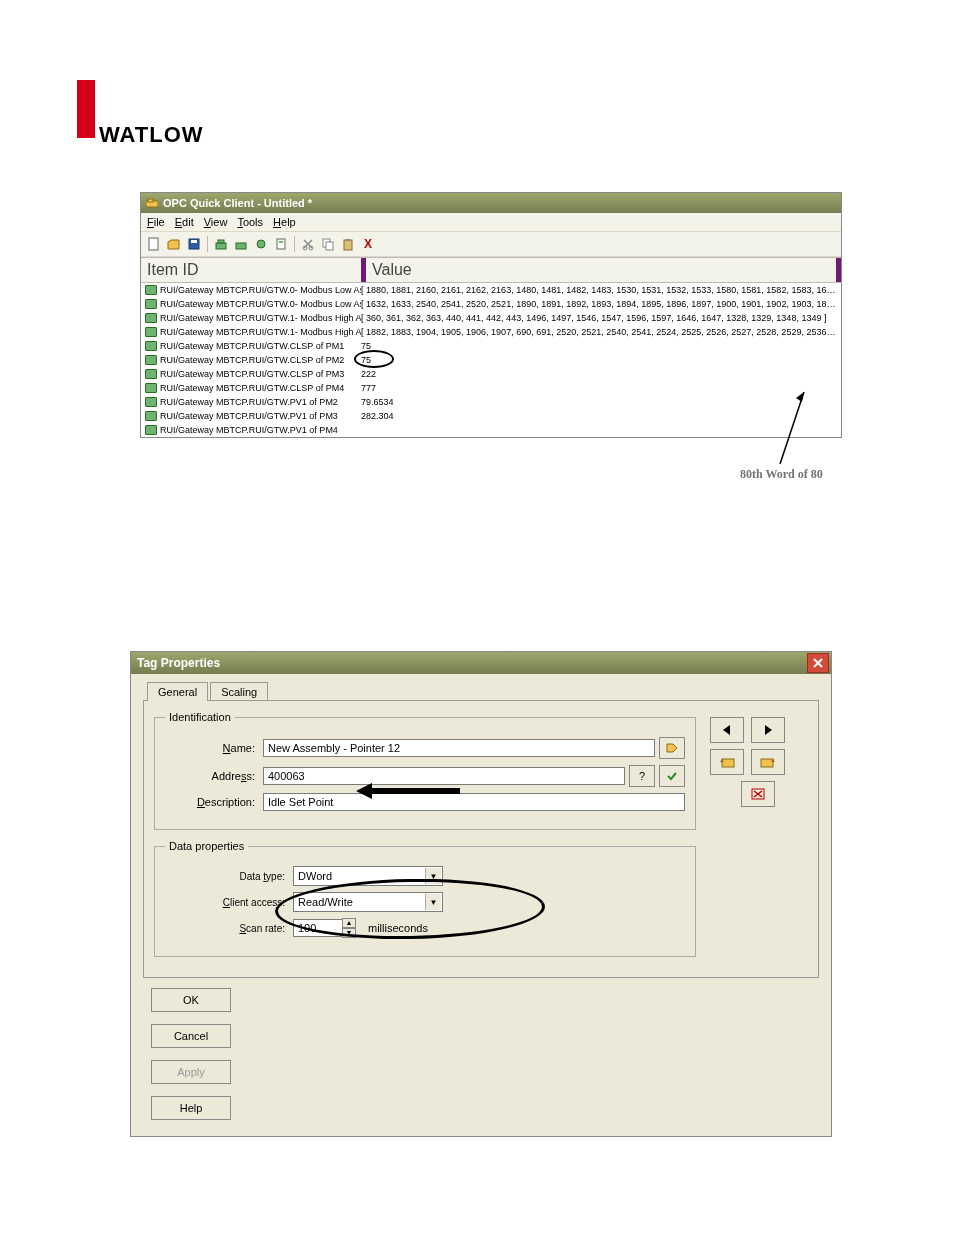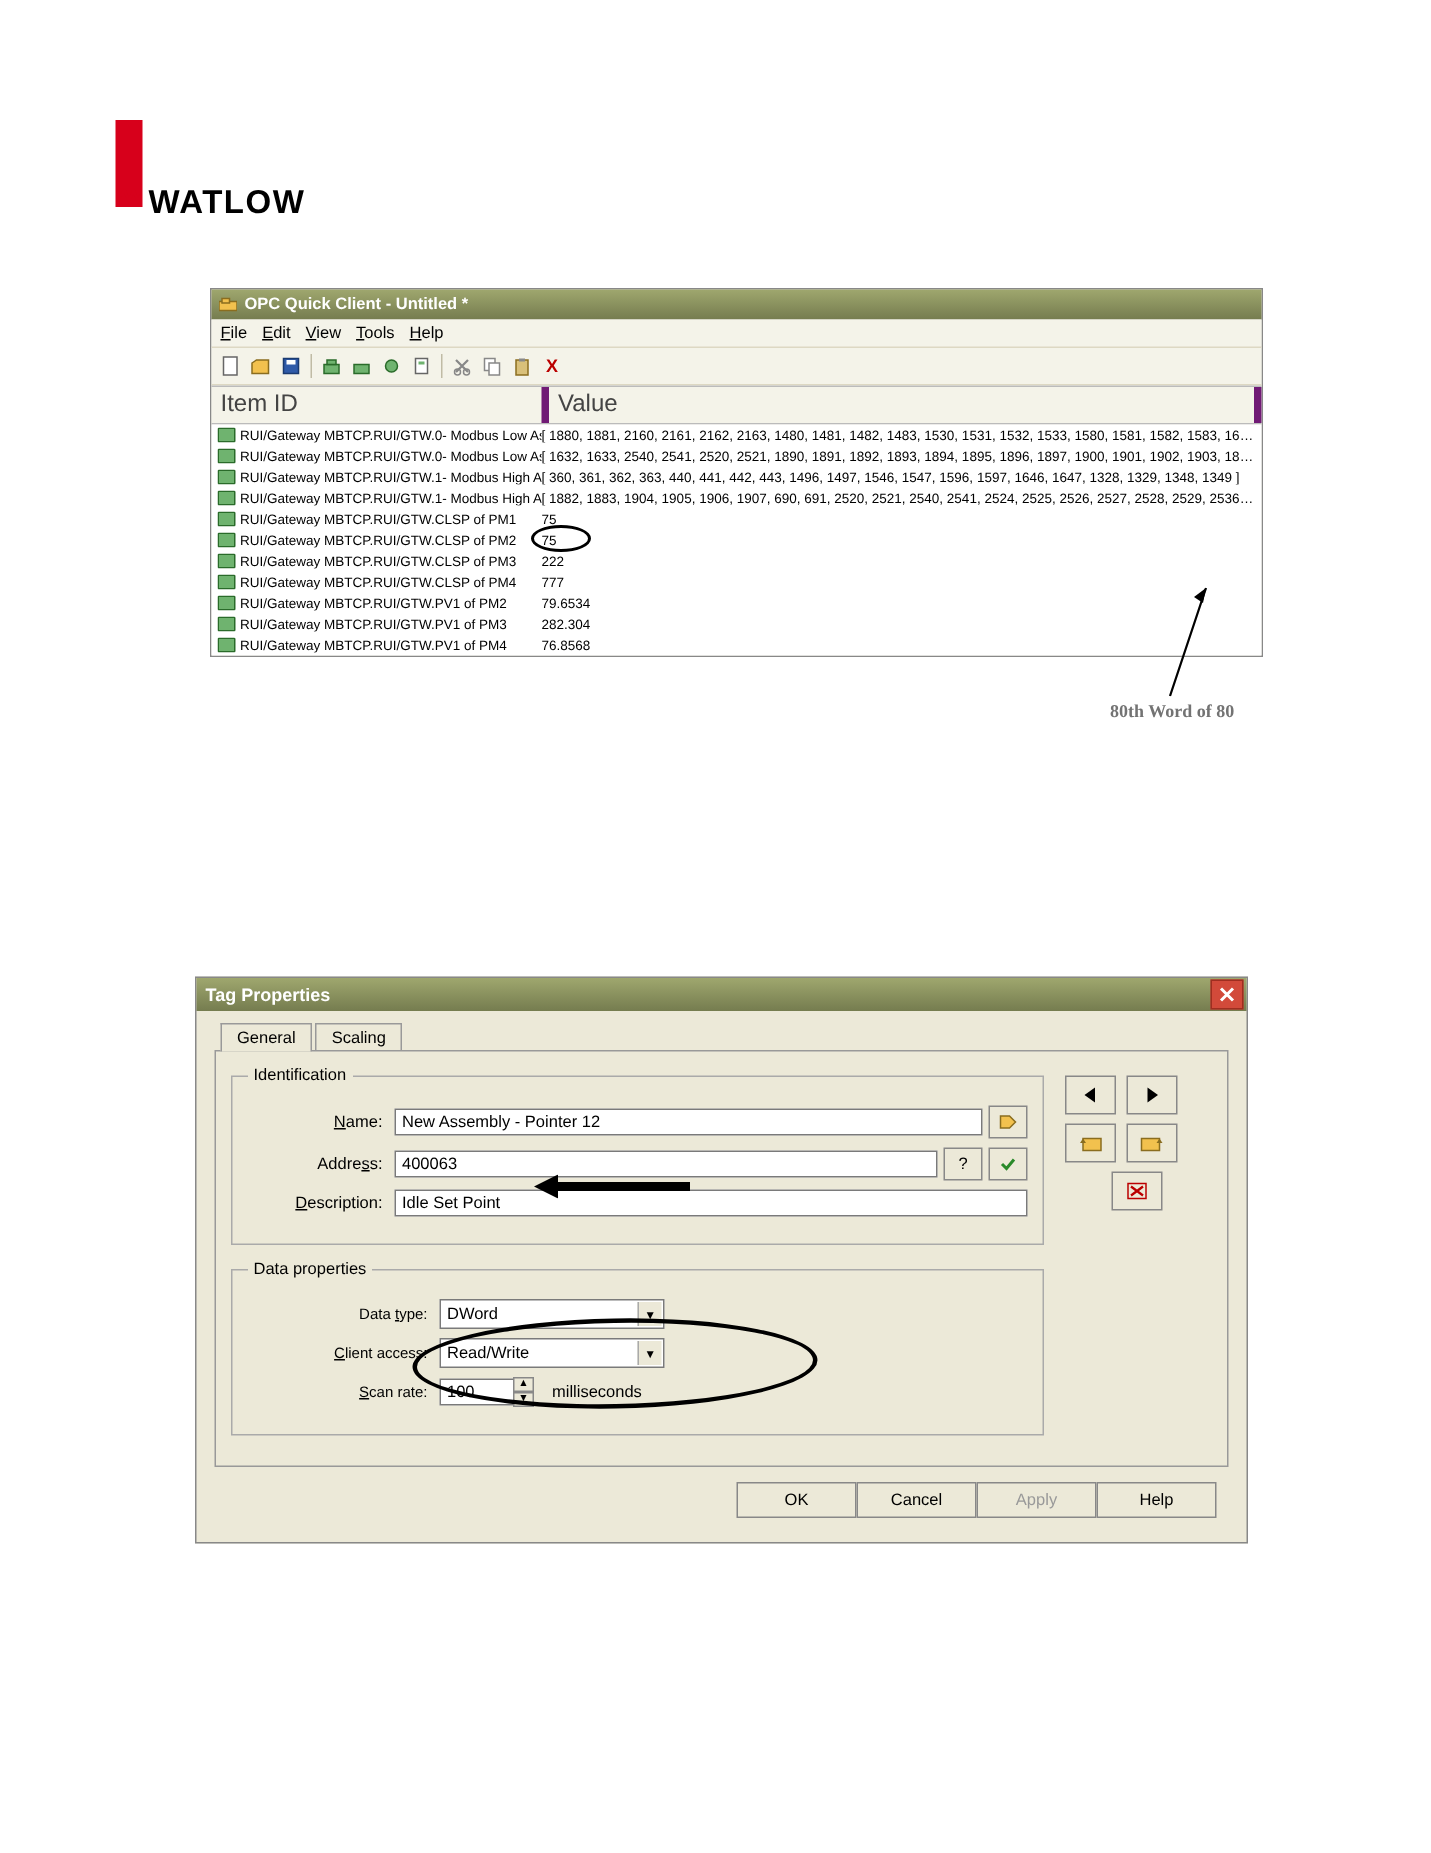--- a/index.html
+++ b/index.html
@@ -311,22 +311,24 @@
     border: 1px solid #888;
     background: #ece9d8;
     display: inline-flex;
     align-items: center;
     justify-content: center;
     font-size: 13px;
     margin: 0 2px 6px 2px;
   }
   .dlg-buttons {
     display: flex;
-    justify-content: flex-end;
+    justify-content: space-between;
+    gap: 12px;
     padding: 10px 8px 4px 8px;
+    flex-direction: column;
   }
   .dlgbtn {
     width: 80px;
     height: 24px;
     border: 1px solid #888;
     background: #ece9d8;
     font-size: 11px;
     text-align: center;
   }
   .dlgbtn.disabled { color: #999; }
@@ -515,21 +517,20 @@
             <span class="tag-icon"></span>
             <span>RUI/Gateway MBTCP.RUI/GTW.PV1 of PM3</span>
           </div>
           <div class="valcell">282.304</div>
         </div>
         <div class="row">
           <div class="tagcell">
             <span class="tag-icon"></span>
             <span>RUI/Gateway MBTCP.RUI/GTW.PV1 of PM4</span>
           </div>
-          <div class="valcell">76.8568</div>
         </div>
       </div>
   </div>
 
   <div class="circle-anno" style="left:354px; top:350px; width:36px; height:14px;"></div>
 
   <div class="anno" style="left:740px; top:467px;">80th Word of 80</div>
   <svg class="arrow-svg" style="left:770px; top:386px;" width="40" height="82">
     <line x1="10" y1="78" x2="34" y2="6" stroke="#000" stroke-width="1.5"></line>
     <polygon points="34,6 26,12 32,16" fill="#000"></polygon>

